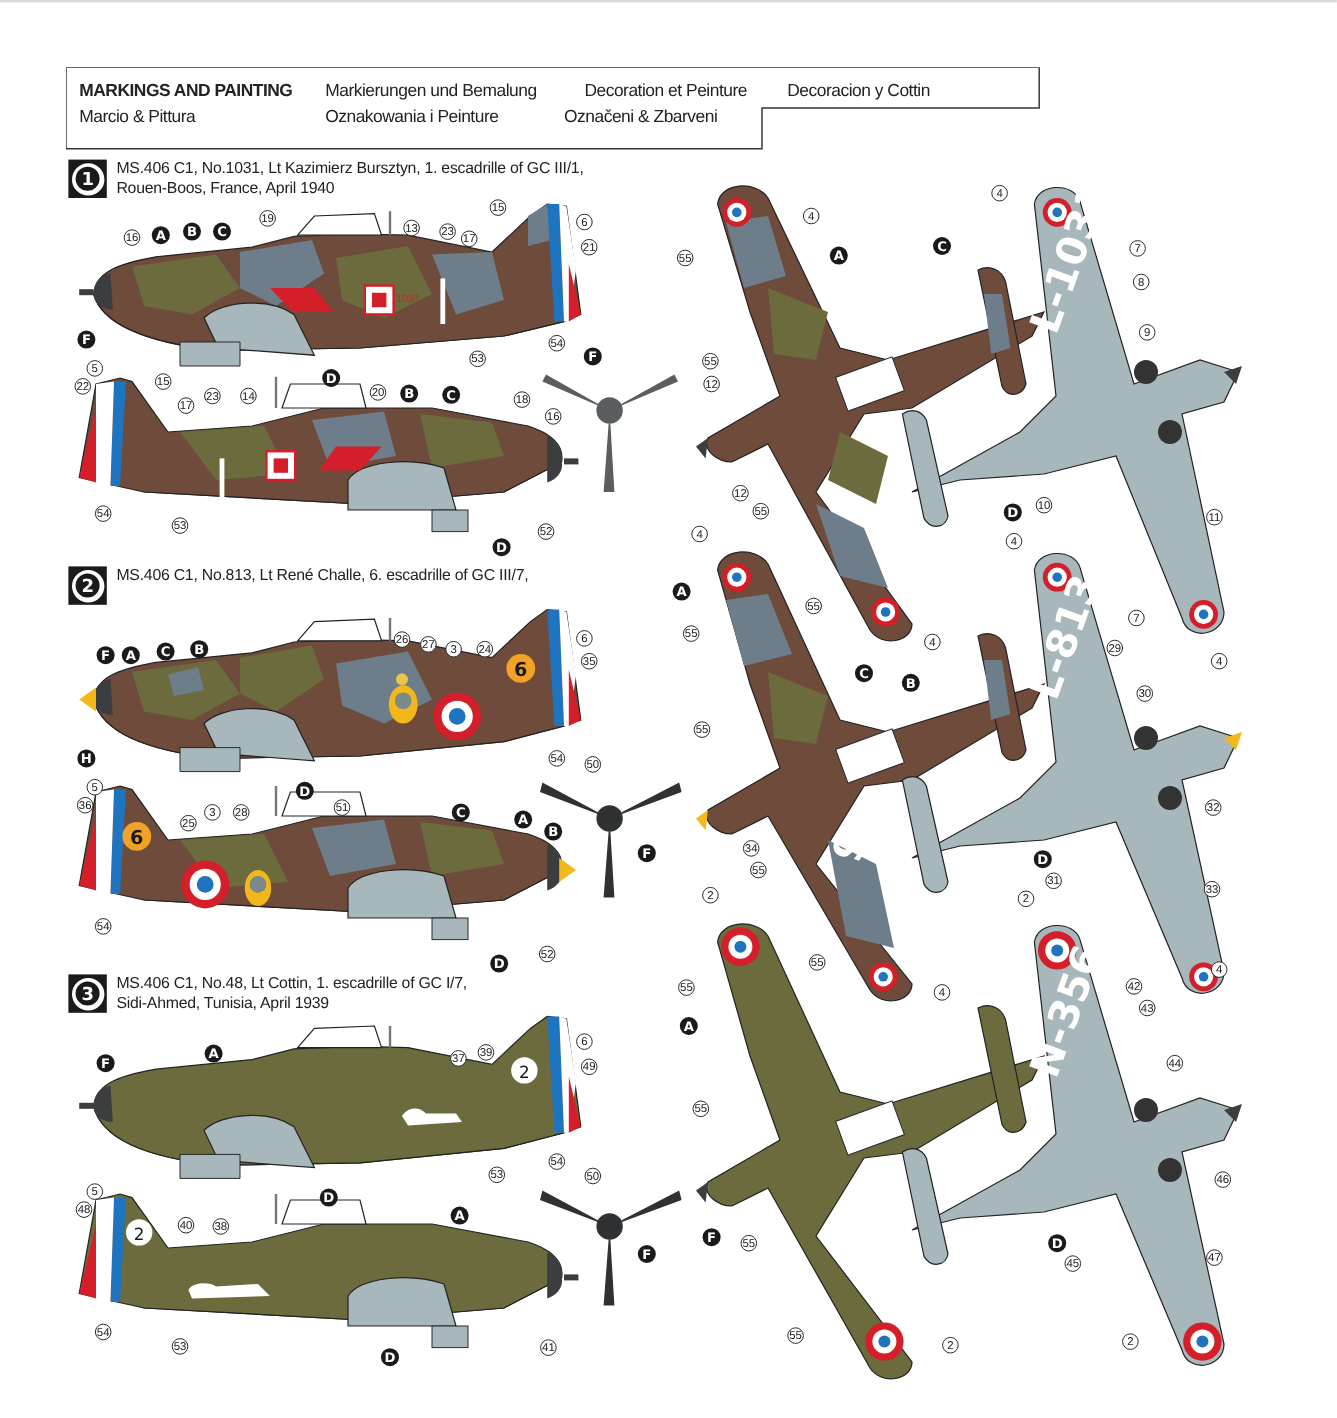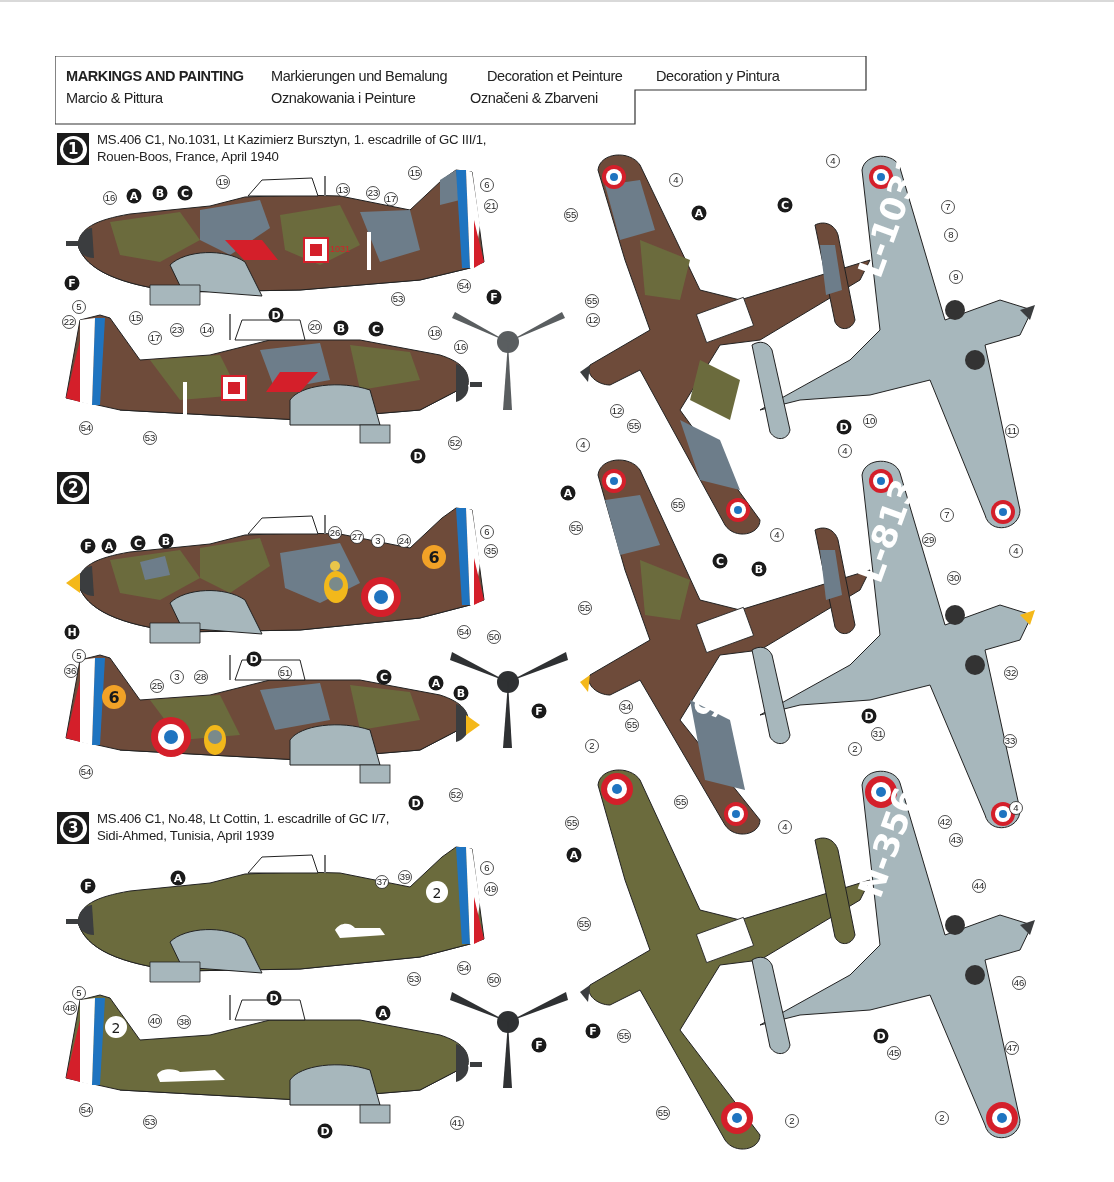--- a/index.html
+++ b/index.html
@@ -22,41 +22,42 @@
 
 <div class="top-rule"></div>
 
 <div class="header-box">
   <svg width="812" height="70">
     <polyline points="0,0 811,0 811,34 580,34 580,68 0,68 0,0" fill="none" stroke="#333" stroke-width="1.2"></polyline>
   </svg>
   <div class="hdr-cell bold" style="left:11px;top:12px">MARKINGS AND PAINTING</div>
   <div class="hdr-cell" style="left:216px;top:12px">Markierungen und Bemalung</div>
   <div class="hdr-cell" style="left:432px;top:12px">Decoration et Peinture</div>
-  <div class="hdr-cell" style="left:601px;top:12px">Decoration y Pintura</div>
+  <div class="hdr-cell" style="left:601px;top:12px">Decoracion y Cottin</div>
   <div class="hdr-cell" style="left:11px;top:34px">Marcio &amp; Pittura</div>
   <div class="hdr-cell" style="left:216px;top:34px">Oznakowania i Peinture</div>
   <div class="hdr-cell" style="left:415px;top:34px">Označeni &amp; Zbarveni</div>
 </div>
 
 <div class="caption" style="left:97px;top:131px">
   <div class="num-badge">
       <span>
         <i>1</i>
       </span>
     </div>
   <div>MS.406 C1, No.1031, Lt Kazimierz Bursztyn, 1. escadrille of GC III/1,</div>
   <div>Rouen-Boos, France, April 1940</div>
 </div>
 <div class="caption" style="left:97px;top:470px">
   <div class="num-badge">
       <span>
         <i>2</i>
       </span>
     </div>
+  <div>MS.406 C1, No.813, Lt René Challe, 6. escadrille of GC III/7,</div>
 </div>
 <div class="caption" style="left:97px;top:810px">
   <div class="num-badge">
       <span>
         <i>3</i>
       </span>
     </div>
   <div>MS.406 C1, No.48, Lt Cottin, 1. escadrille of GC I/7,</div>
   <div>Sidi-Ahmed, Tunisia, April 1939</div>
 </div>

